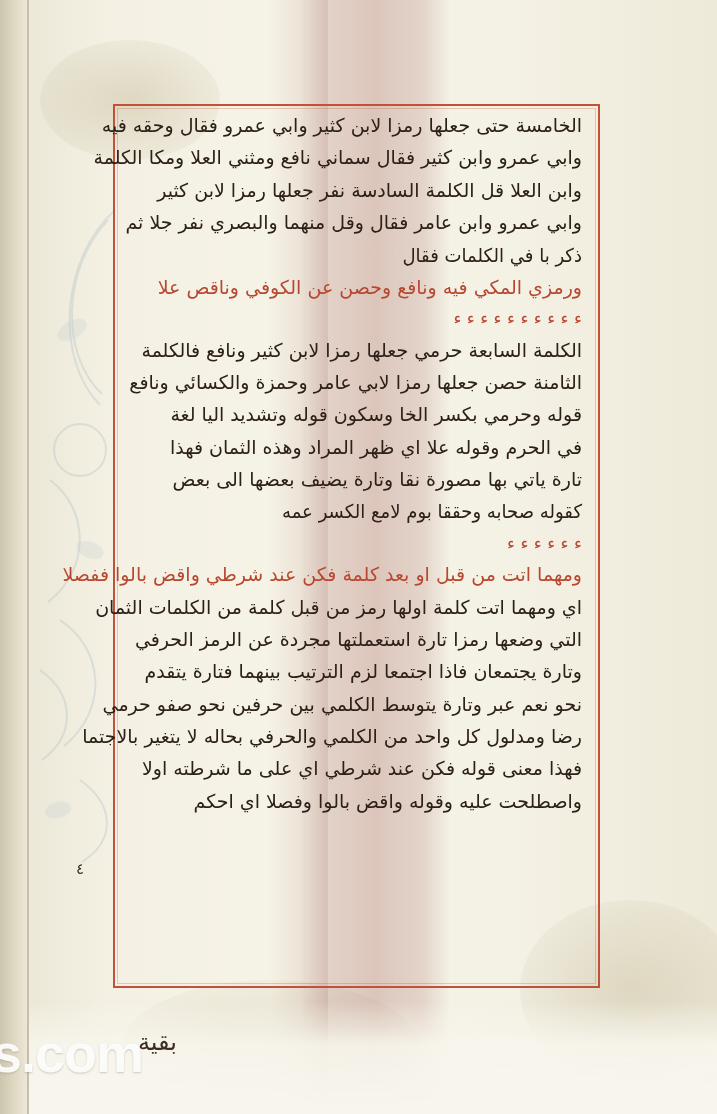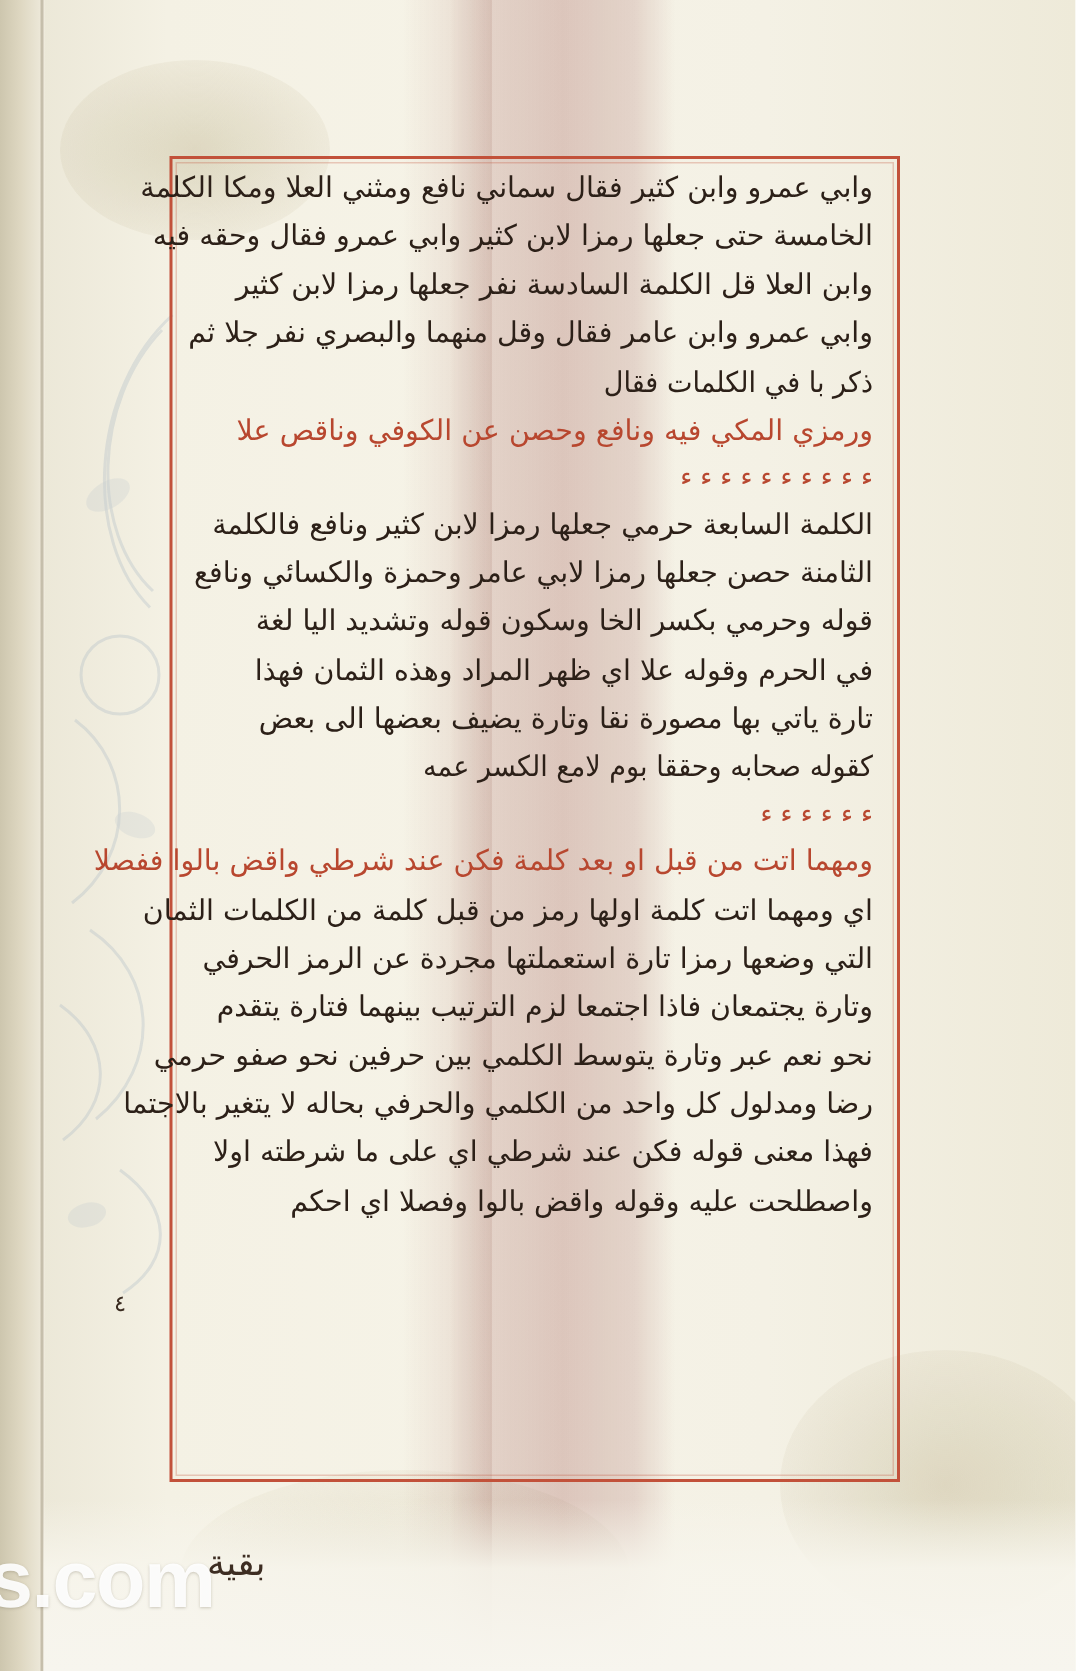--- a/index.html
+++ b/index.html
@@ -229,22 +229,22 @@
       <ellipse cx="38" cy="660" rx="13" ry="8" transform="rotate(-15 38 660)"></ellipse>
     </g>
   </svg>
 
   <div class="gutter-left"></div>
   <div class="gutter-edge-line"></div>
 
   <div class="text-frame"></div>
 
   <div class="lines">
+    <div class="line w-full">الخامسة حتى جعلها رمزا لابن كثير وابي عمرو فقال وحقه فيه</div>
     <div class="line w-full">وابي عمرو وابن كثير فقال سماني نافع ومثني العلا ومكا الكلمة</div>
-    <div class="line w-full">الخامسة حتى جعلها رمزا لابن كثير وابي عمرو فقال وحقه فيه</div>
     <div class="line w-full">وابن العلا قل الكلمة السادسة نفر جعلها رمزا لابن كثير</div>
     <div class="line w-full">وابي عمرو وابن عامر فقال وقل منهما والبصري نفر جلا ثم</div>
     <div class="line w-tight">ذكر با في الكلمات فقال</div>
     <div class="line rubric w-full">ورمزي المكي فيه ونافع  وحصن عن الكوفي وناقص علا</div>
     <div class="line marks">ء ء ء ء ء ء ء ء ء ء</div>
     <div class="line w-full">الكلمة السابعة حرمي جعلها رمزا لابن كثير ونافع فالكلمة</div>
     <div class="line w-full">الثامنة حصن جعلها رمزا لابي عامر وحمزة والكسائي ونافع</div>
     <div class="line w-full">قوله وحرمي بكسر الخا وسكون قوله وتشديد اليا لغة</div>
     <div class="line w-full">في الحرم وقوله علا اي ظهر المراد وهذه الثمان فهذا</div>
     <div class="line w-full">تارة ياتي بها مصورة نقا وتارة يضيف بعضها الى بعض</div>

